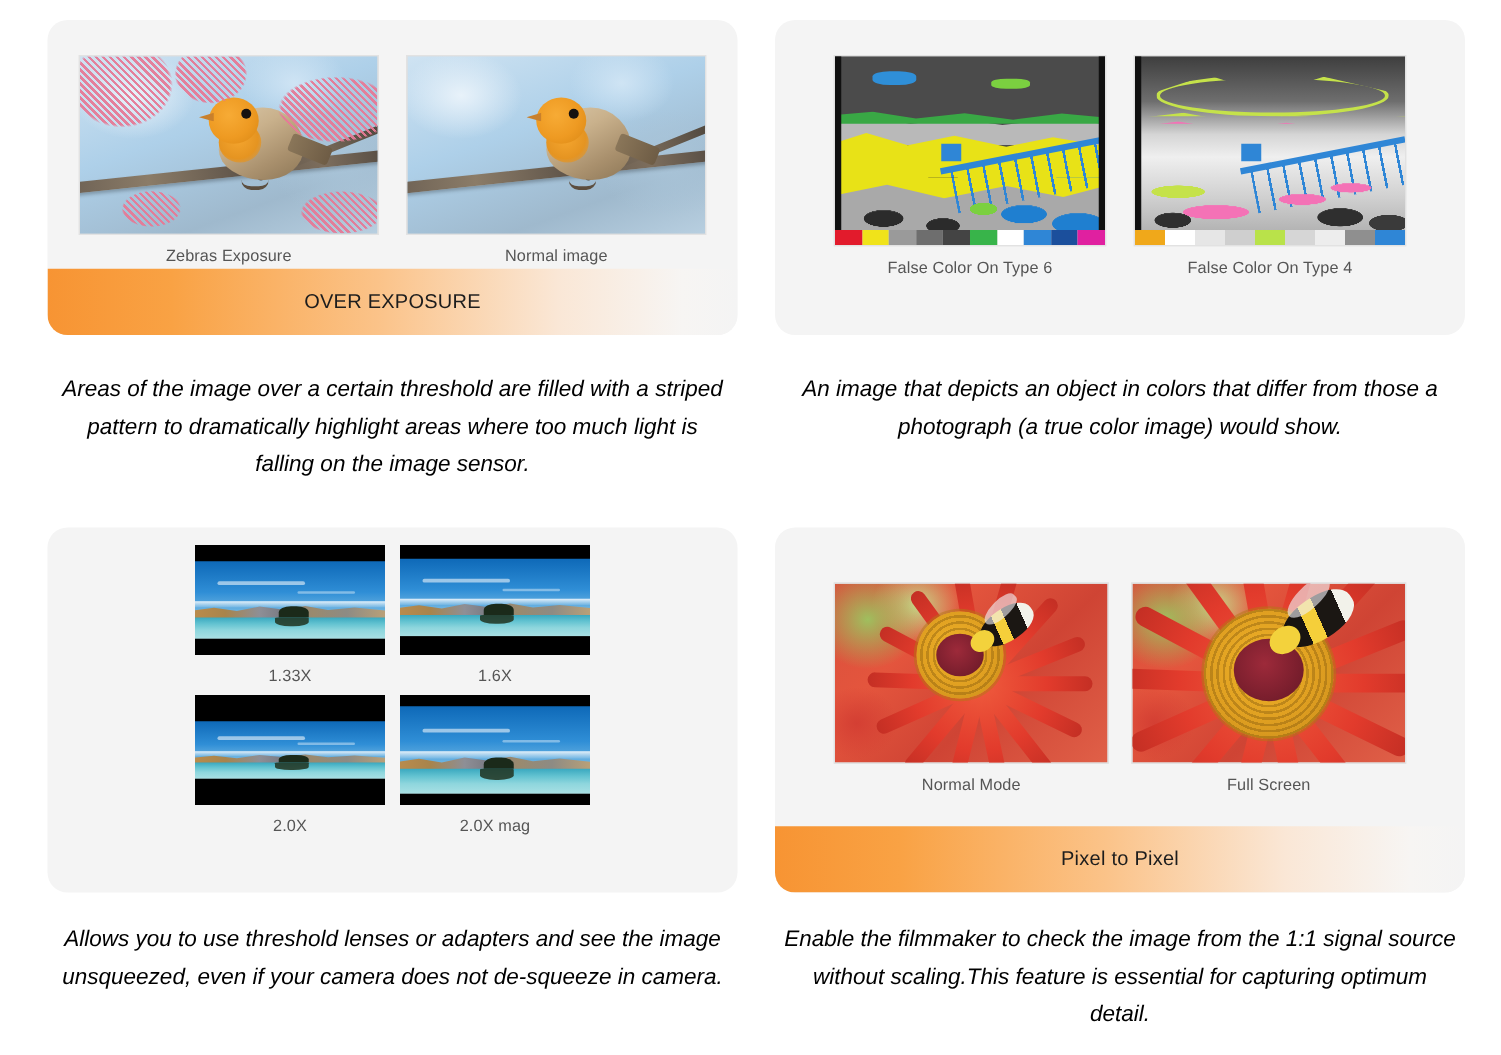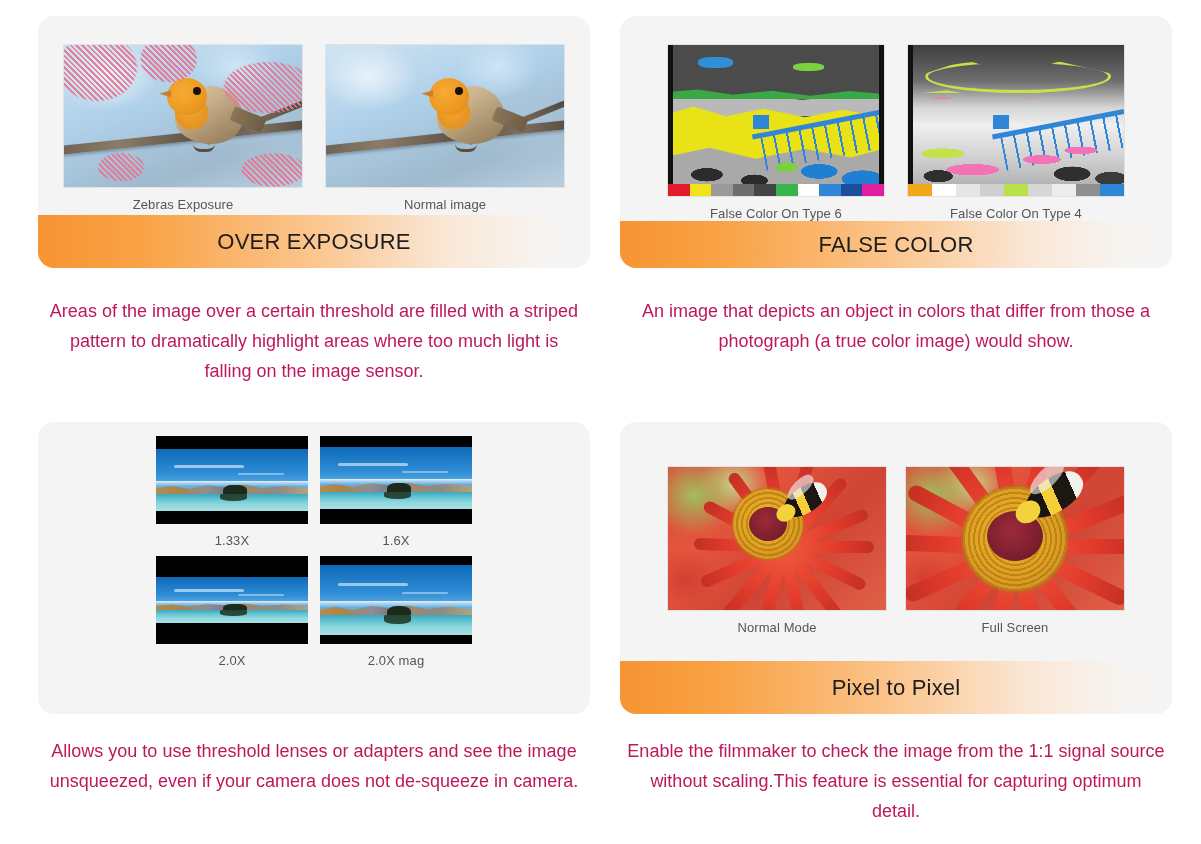--- a/index.html
+++ b/index.html
@@ -59,34 +59,35 @@
   }
 
   .titleband {
     height: 53px;
     display: flex;
     align-items: center;
     justify-content: center;
     background: linear-gradient(90deg, #f79433 0%, #f9a244 18%, #fbc389 48%, #fae7d6 74%, #f7f5f3 92%, #f4f4f4 100%);
   }
   .titleband .title {
-    font-size: 22px;
+    font-size: 16px;
     color: #1d1d1d;
     font-weight: 400;
     letter-spacing: .2px;
     text-align: right;
   }
 
   .desc {
     margin-top: 28px;
     font-size: 18px;
     line-height: 30px;
-    color: #be185d;
+    color: #000000;
     text-align: center;
     padding: 0 6px;
+    font-style: italic;
   }
   .feature.br .desc { margin-top: 22px; }
   .feature.bl .desc { margin-top: 22px; }
 
   
   .robin { width: 240px; height: 144px; position: relative; background: #bcd9ef; }
   .robin .sky {
     position:absolute; inset:0;
     background:
       radial-gradient(ellipse 70px 50px at 18% 22%, #e8f2fa 0%, rgba(232,242,250,0) 70%),
@@ -410,23 +411,20 @@
                 <i style="background:#b9e24a"></i>
                 <i style="background:#d6d6d6"></i>
                 <i style="background:#ededed"></i>
                 <i style="background:#8f8f8f"></i>
                 <i style="background:#2f86d6"></i>
               </div>
             </div>
             <div class="cap">False Color On Type 4</div>
           </div>
 
-        </div>
-        <div class="titleband">
-          <span class="title">FALSE COLOR</span>
         </div>
       </div>
       <p class="desc">An image that depicts an object in colors that differ from those a photograph (a true color image) would show.</p>
     </div>
 
     <div class="feature bl">
       <div class="card tall2">
         <div class="anam-grid">
 
           <div class="anam-cell">

